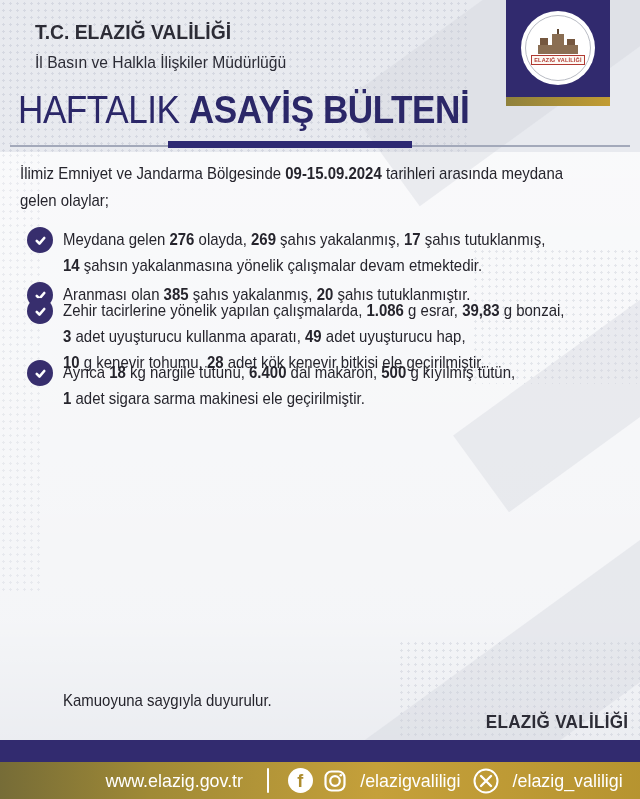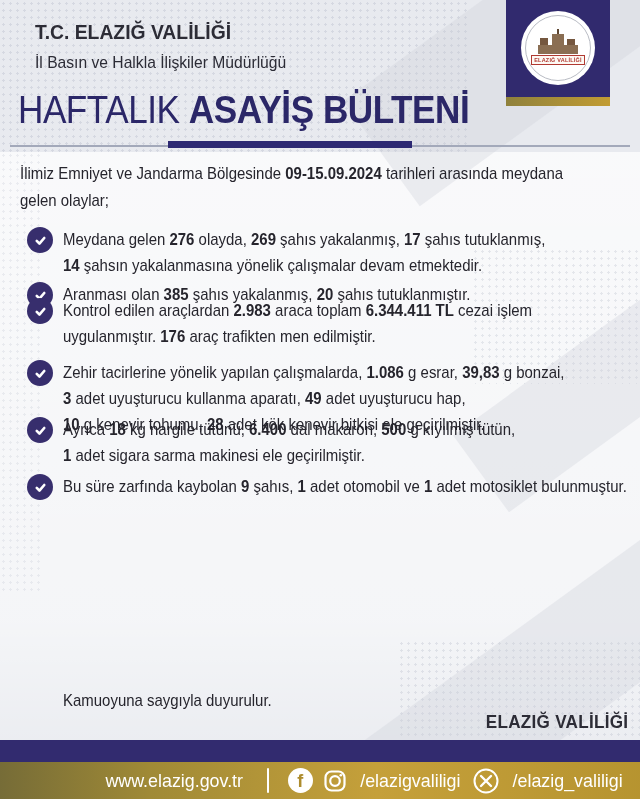--- a/index.html
+++ b/index.html
@@ -161,28 +161,20 @@
 
   <div class="bullet">
     <span class="check">
       <svg viewBox="0 0 24 24">
         <path d="M6 12.6l4.3 4.4L18 8" fill="none" stroke="#fff" stroke-width="4.2" stroke-linecap="round" stroke-linejoin="round"></path>
       </svg>
     </span>
     <div class="btext rich">Aranması olan <b>385</b> şahıs yakalanmış, <b>20</b> şahıs tutuklanmıştır.</div>
   </div>
 
-  <div class="bullet">
-    <span class="check">
-      <svg viewBox="0 0 24 24">
-        <path d="M6 12.6l4.3 4.4L18 8" fill="none" stroke="#fff" stroke-width="4.2" stroke-linecap="round" stroke-linejoin="round"></path>
-      </svg>
-    </span>
-    <div class="btext rich">Kontrol edilen araçlardan <b>2.983</b> araca toplam <b>6.344.411 TL</b> cezai işlem<br>uygulanmıştır. <b>176</b> araç trafikten men edilmiştir.</div>
-  </div>
 
 
   <div class="bullet">
     <span class="check">
       <svg viewBox="0 0 24 24">
         <path d="M6 12.6l4.3 4.4L18 8" fill="none" stroke="#fff" stroke-width="4.2" stroke-linecap="round" stroke-linejoin="round"></path>
       </svg>
     </span>
     <div class="btext rich">Zehir tacirlerine yönelik yapılan çalışmalarda, <b>1.086</b> g esrar, <b>39,83</b> g bonzai,<br><b>3</b> adet uyuşturucu kullanma aparatı, <b>49</b> adet uyuşturucu hap,<br><b>10</b> g kenevir tohumu, <b>28</b> adet kök kenevir bitkisi ele geçirilmiştir.</div>
   </div>
@@ -190,28 +182,20 @@
   <div class="bullet">
     <span class="check">
       <svg viewBox="0 0 24 24">
         <path d="M6 12.6l4.3 4.4L18 8" fill="none" stroke="#fff" stroke-width="4.2" stroke-linecap="round" stroke-linejoin="round"></path>
       </svg>
     </span>
     <div class="btext rich">Ayrıca <b>18</b> kg nargile tütünü, <b>6.400</b> dal makaron, <b>500</b> g kıyılmış tütün,<br><b>1</b> adet sigara sarma makinesi ele geçirilmiştir.</div>
   </div>
 
 
-  <div class="bullet">
-    <span class="check">
-      <svg viewBox="0 0 24 24">
-        <path d="M6 12.6l4.3 4.4L18 8" fill="none" stroke="#fff" stroke-width="4.2" stroke-linecap="round" stroke-linejoin="round"></path>
-      </svg>
-    </span>
-    <div class="btext rich">Bu süre zarfında kaybolan <b>9</b> şahıs, <b>1</b> adet otomobil ve <b>1</b> adet motosiklet bulunmuştur.</div>
-  </div>
 </div>
 
   <div class="closing rich">Kamuoyuna saygıyla duyurulur.</div>
   <div class="signature">ELAZIĞ VALİLİĞİ</div>
 
   <div class="footer-navy"></div>
   <div class="footer-gold">
     <span class="site">www.elazig.gov.tr</span>
     <span class="fsep"></span>
     <span class="fb">f</span>

